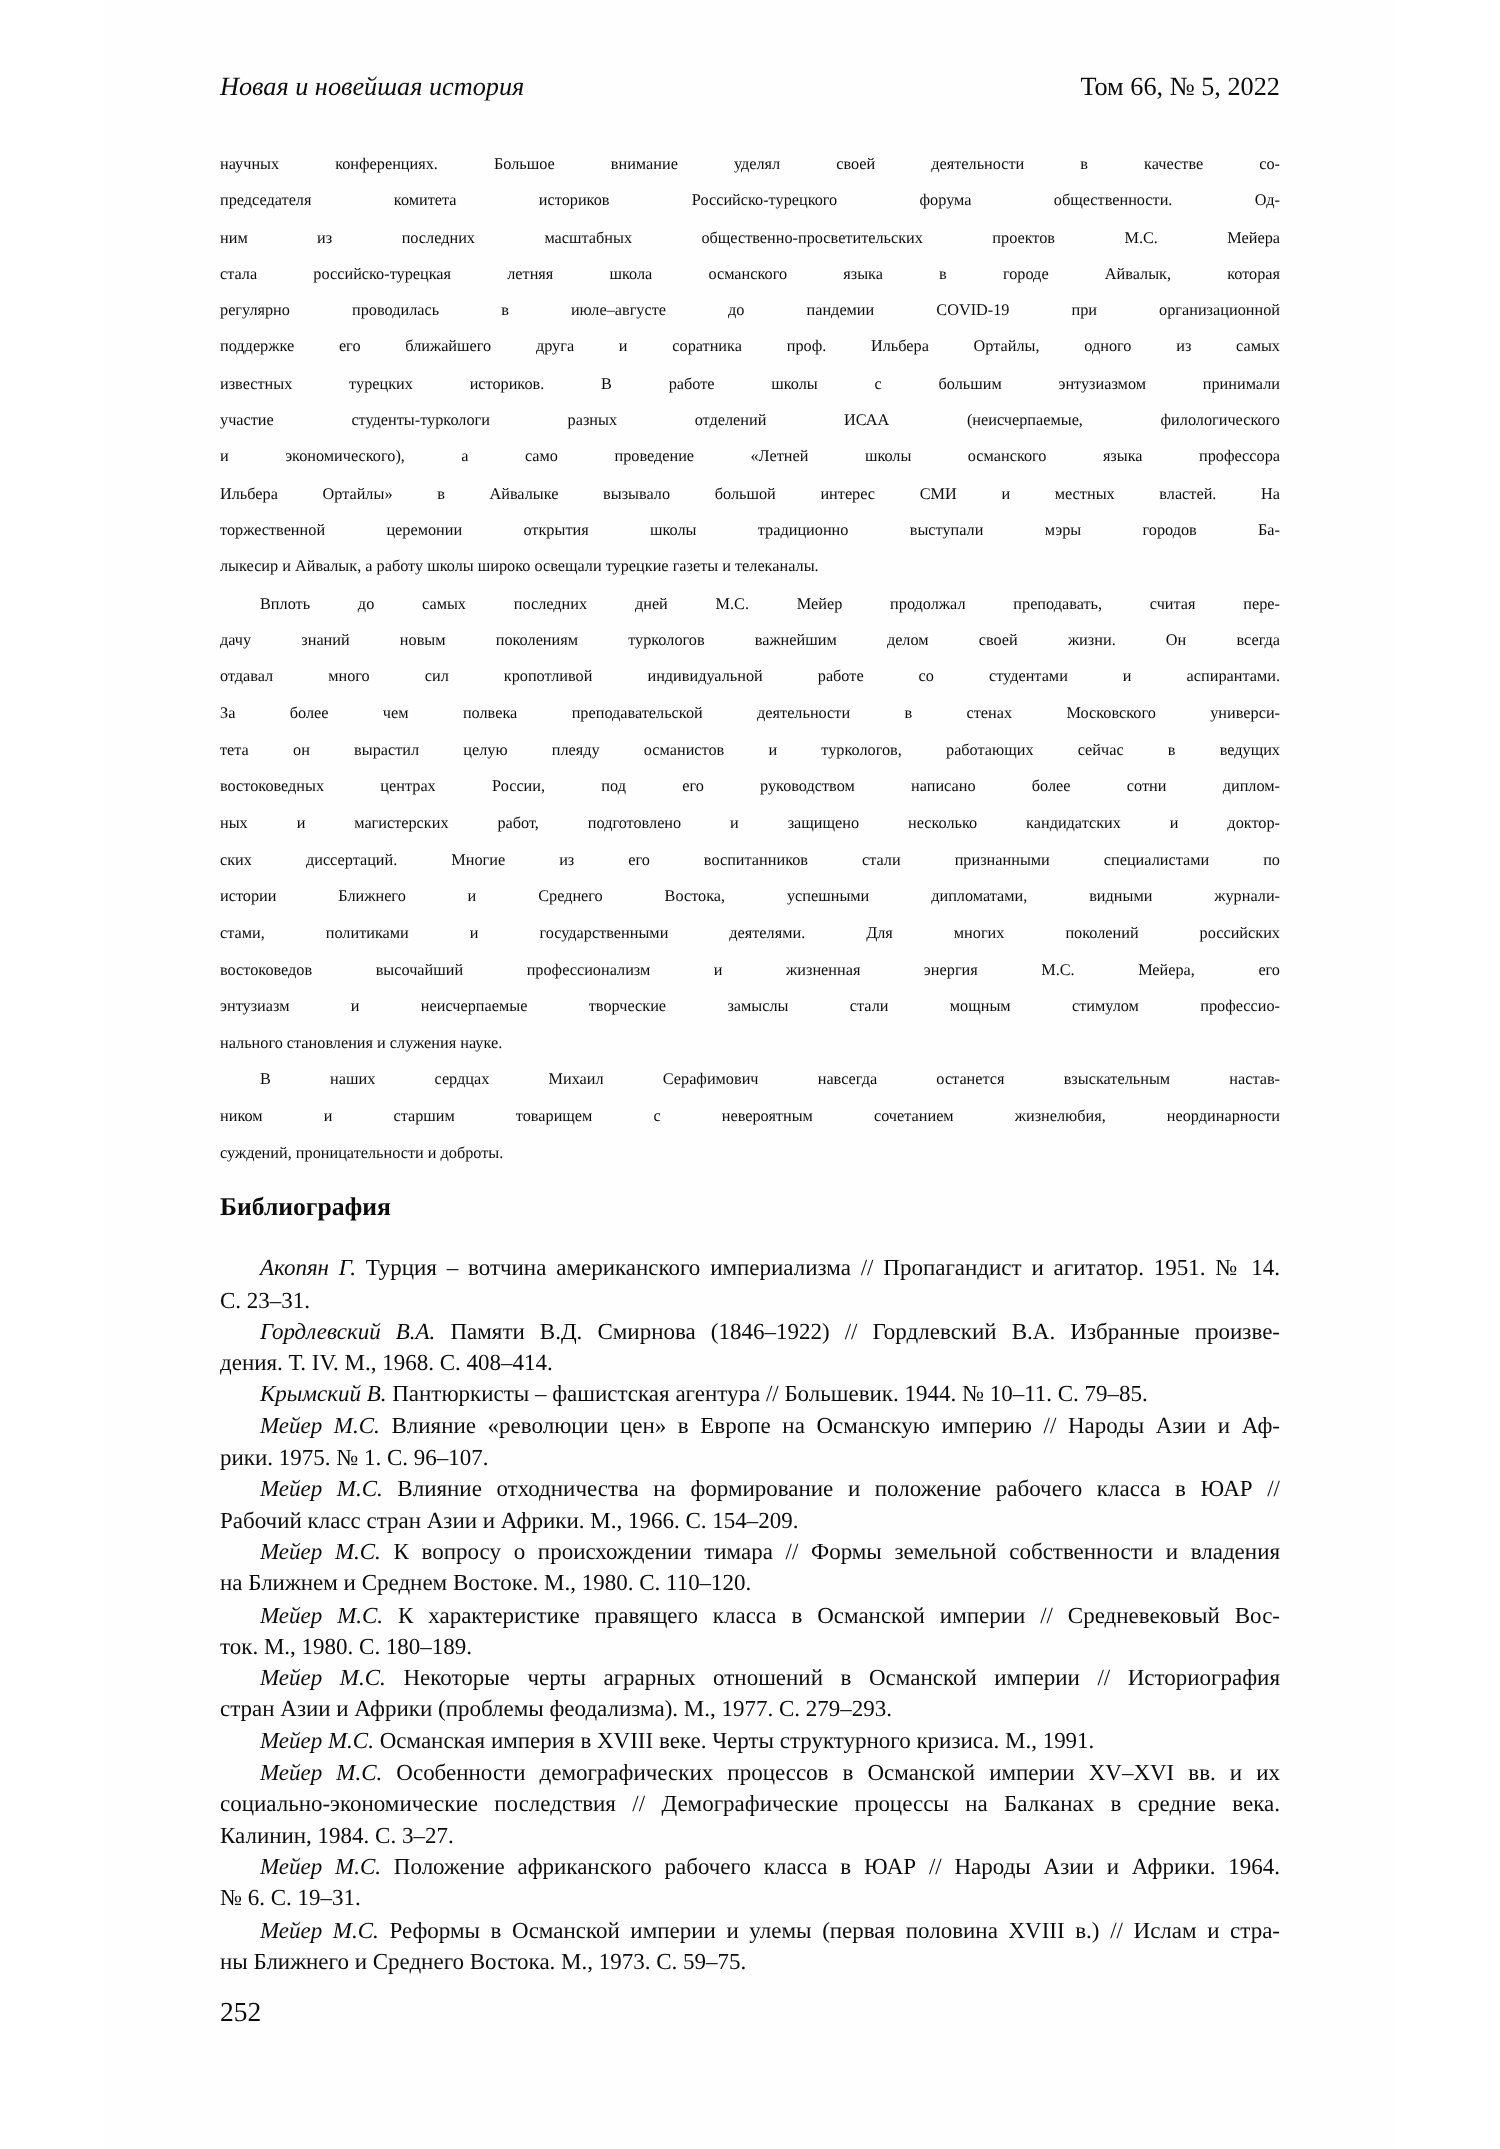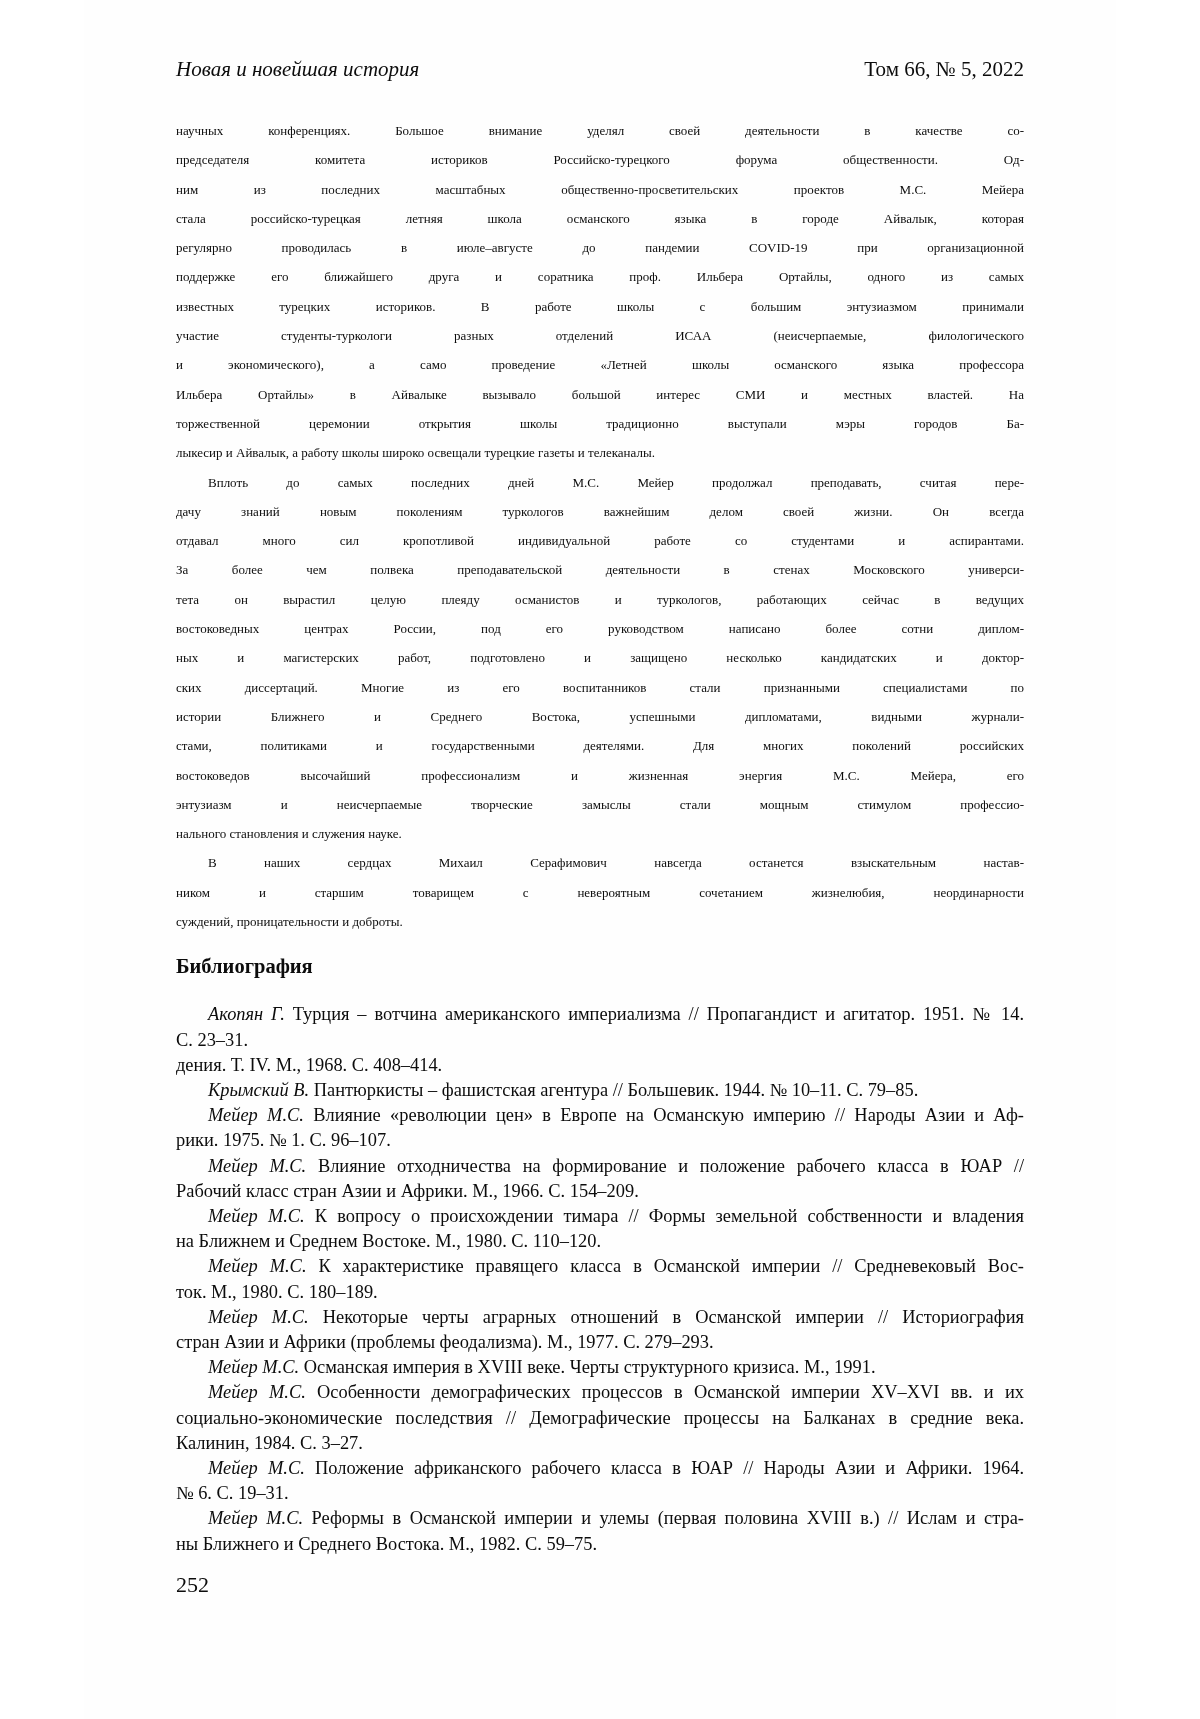--- a/index.html
+++ b/index.html
@@ -110,20 +110,21 @@
     </div>
 
   <div class="bib-heading">Библиография</div>
 
   <div class="bibliography">
       <div class="bib-entry">
         <div class="line first"><i>Акопян Г.</i> Турция – вотчина американского империализма // Пропагандист и агитатор. 1951. № 14.</div>
         <div class="line">С. 23–31.</div>
       </div>
       <div class="bib-entry">
+        <div class="line first"><i>Гордлевский В.А.</i> Памяти В.Д. Смирнова (1846–1922) // Гордлевский В.А. Избранные произве-</div>
         <div class="line">дения. Т. IV. М., 1968. С. 408–414.</div>
       </div>
       <div class="bib-entry">
         <div class="line first"><i>Крымский В.</i> Пантюркисты – фашистская агентура // Большевик. 1944. № 10–11. С. 79–85.</div>
       </div>
       <div class="bib-entry">
         <div class="line first"><i>Мейер М.С.</i> Влияние «революции цен» в Европе на Османскую империю // Народы Азии и Аф-</div>
         <div class="line">рики. 1975. № 1. С. 96–107.</div>
       </div>
       <div class="bib-entry">
@@ -149,18 +150,18 @@
         <div class="line first"><i>Мейер М.С.</i> Особенности демографических процессов в Османской империи XV–XVI вв. и их</div>
         <div class="line">социально-экономические последствия // Демографические процессы на Балканах в средние века.</div>
         <div class="line">Калинин, 1984. С. 3–27.</div>
       </div>
       <div class="bib-entry">
         <div class="line first"><i>Мейер М.С.</i> Положение африканского рабочего класса в ЮАР // Народы Азии и Африки. 1964.</div>
         <div class="line">№ 6. С. 19–31.</div>
       </div>
       <div class="bib-entry">
         <div class="line first"><i>Мейер М.С.</i> Реформы в Османской империи и улемы (первая половина XVIII в.) // Ислам и стра-</div>
-        <div class="line">ны Ближнего и Среднего Востока. М., 1982. С. 59–75.</div>
+        <div class="line">ны Ближнего и Среднего Востока. М., 1973. С. 59–75.</div>
       </div>
     </div>
 
   <div class="page-number">252</div>
 </div>
 
 </body></html>

